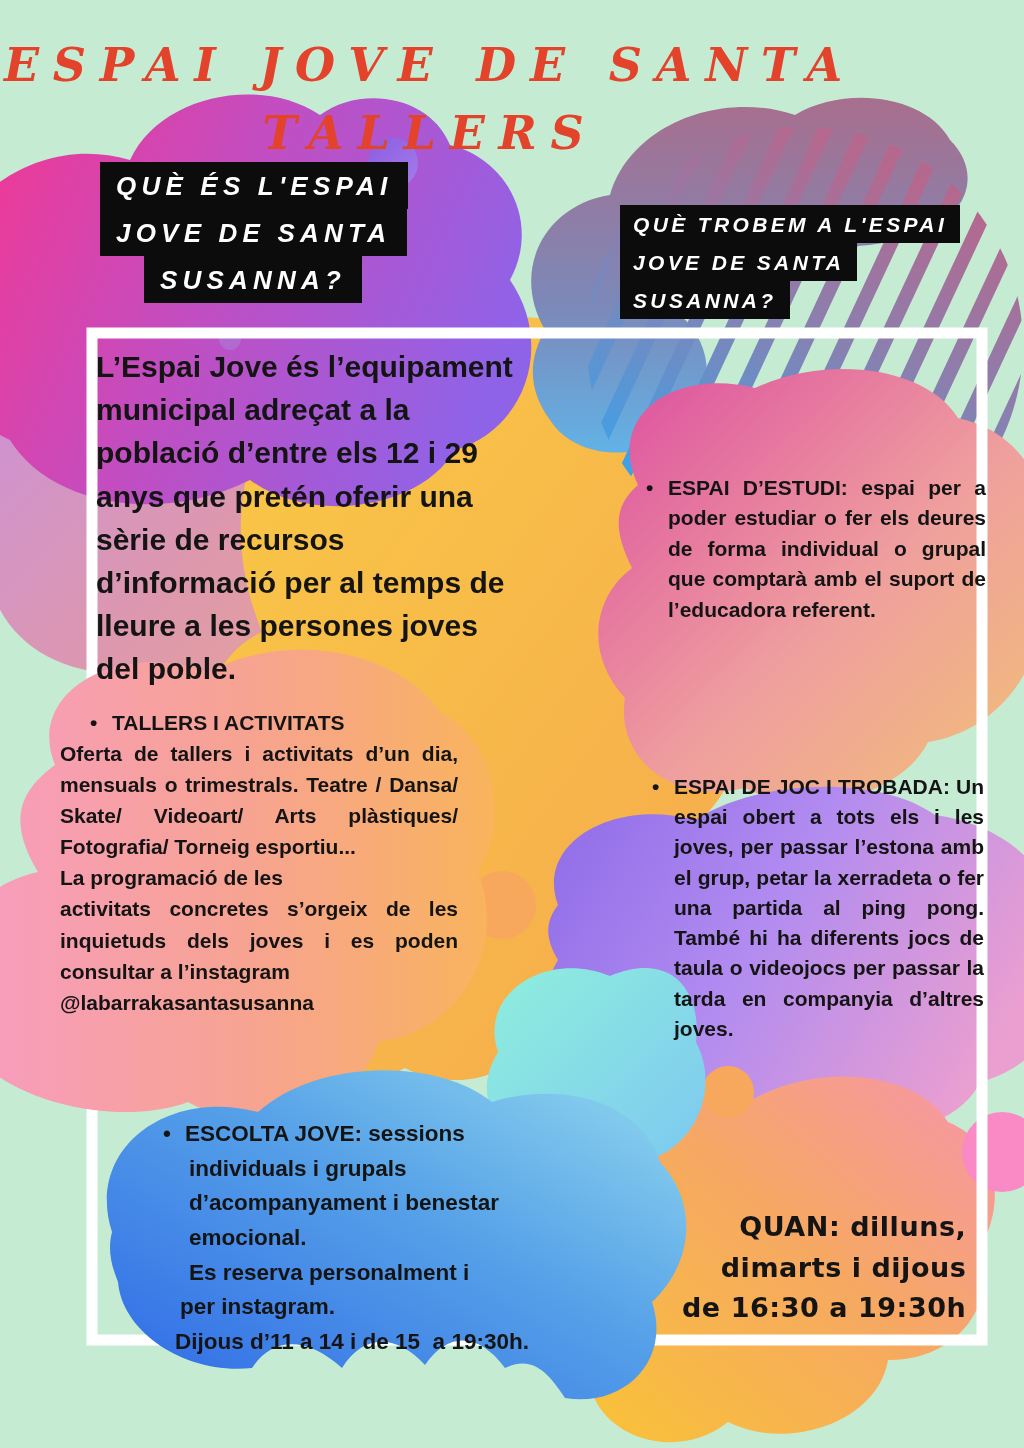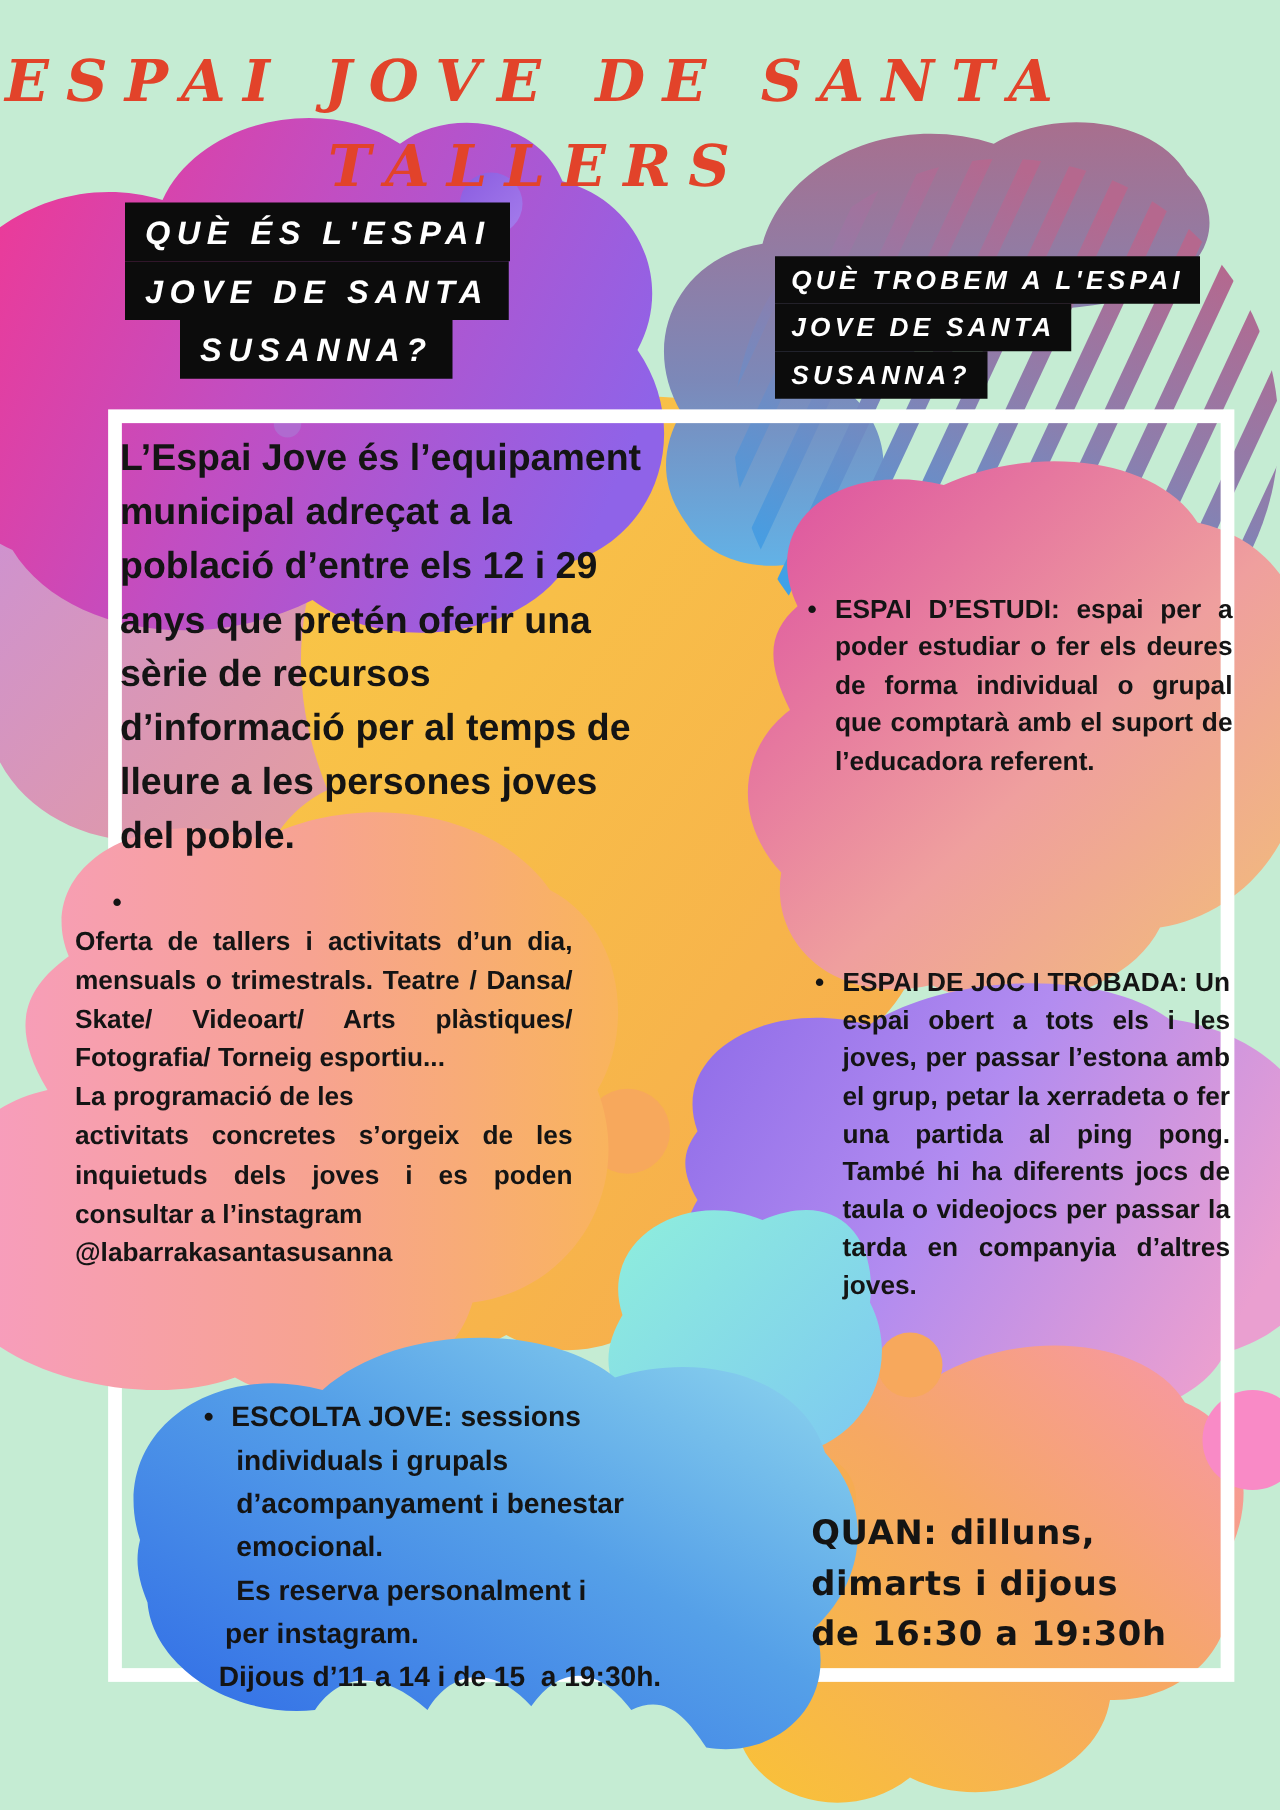--- a/index.html
+++ b/index.html
@@ -174,20 +174,21 @@
   <div class="abs body-text intro" style="left:96px;top:345px;">L’Espai Jove és l’equipament municipal adreçat a la població d’entre els 12 i 29 anys que pretén oferir una sèrie de recursos d’informació per al temps de lleure a les persones joves del poble.</div>
 
   <div class="abs body-text estudi bullet-block" style="left:646px;top:473px;">
     <div class="bullet-mark">•</div>
     <div class="just">ESPAI D’ESTUDI: espai per a poder estudiar o fer els deures de forma individual o grupal que comptarà amb el suport de l’educadora referent.</div>
   </div>
 
   <div class="abs body-text tallers" style="left:60px;top:707px;">
     <div class="head">
       <div class="bullet-mark">•</div>
+      <div>TALLERS I ACTIVITATS</div>
     </div>
     <div class="just">Oferta de tallers i activitats d’un dia, mensuals o trimestrals. Teatre / Dansa/ Skate/ Videoart/ Arts plàstiques/ Fotografia/ Torneig esportiu...</div>
     <div>La programació de les</div>
     <div class="just">activitats concretes s’orgeix de les inquietuds dels joves i es poden consultar a l’instagram</div>
     <div>@labarrakasantasusanna</div>
   </div>
 
   <div class="abs body-text joc bullet-block" style="left:652px;top:772px;">
     <div class="bullet-mark">•</div>
     <div class="just">ESPAI DE JOC I TROBADA: Un espai obert a tots els i les joves, per passar l’estona amb el grup, petar la xerradeta o fer una partida al ping pong. També hi ha diferents jocs de taula o videojocs per passar la tarda en companyia d’altres joves.</div>
@@ -199,19 +200,19 @@
       <div class="esc-line">ESCOLTA JOVE: sessions</div>
     </div>
     <div class="esc-line esc-ind">individuals i grupals</div>
     <div class="esc-line esc-ind">d’acompanyament i benestar</div>
     <div class="esc-line esc-ind">emocional.</div>
     <div class="esc-line esc-ind">Es reserva personalment i</div>
     <div class="esc-line esc-ind2">per instagram.</div>
     <div class="esc-line esc-ind3">Dijous d’11 a 14 i de 15  a 19:30h.</div>
   </div>
 
-  <div class="abs quan" style="left:649px;top:1207px;">
+  <div class="abs quan" style="left:682px;top:1207px;text-align:right;">
     <div>QUAN: dilluns,</div>
     <div>dimarts i dijous</div>
     <div>de 16:30 a 19:30h</div>
   </div>
 
 </div>
 
 </body></html>

